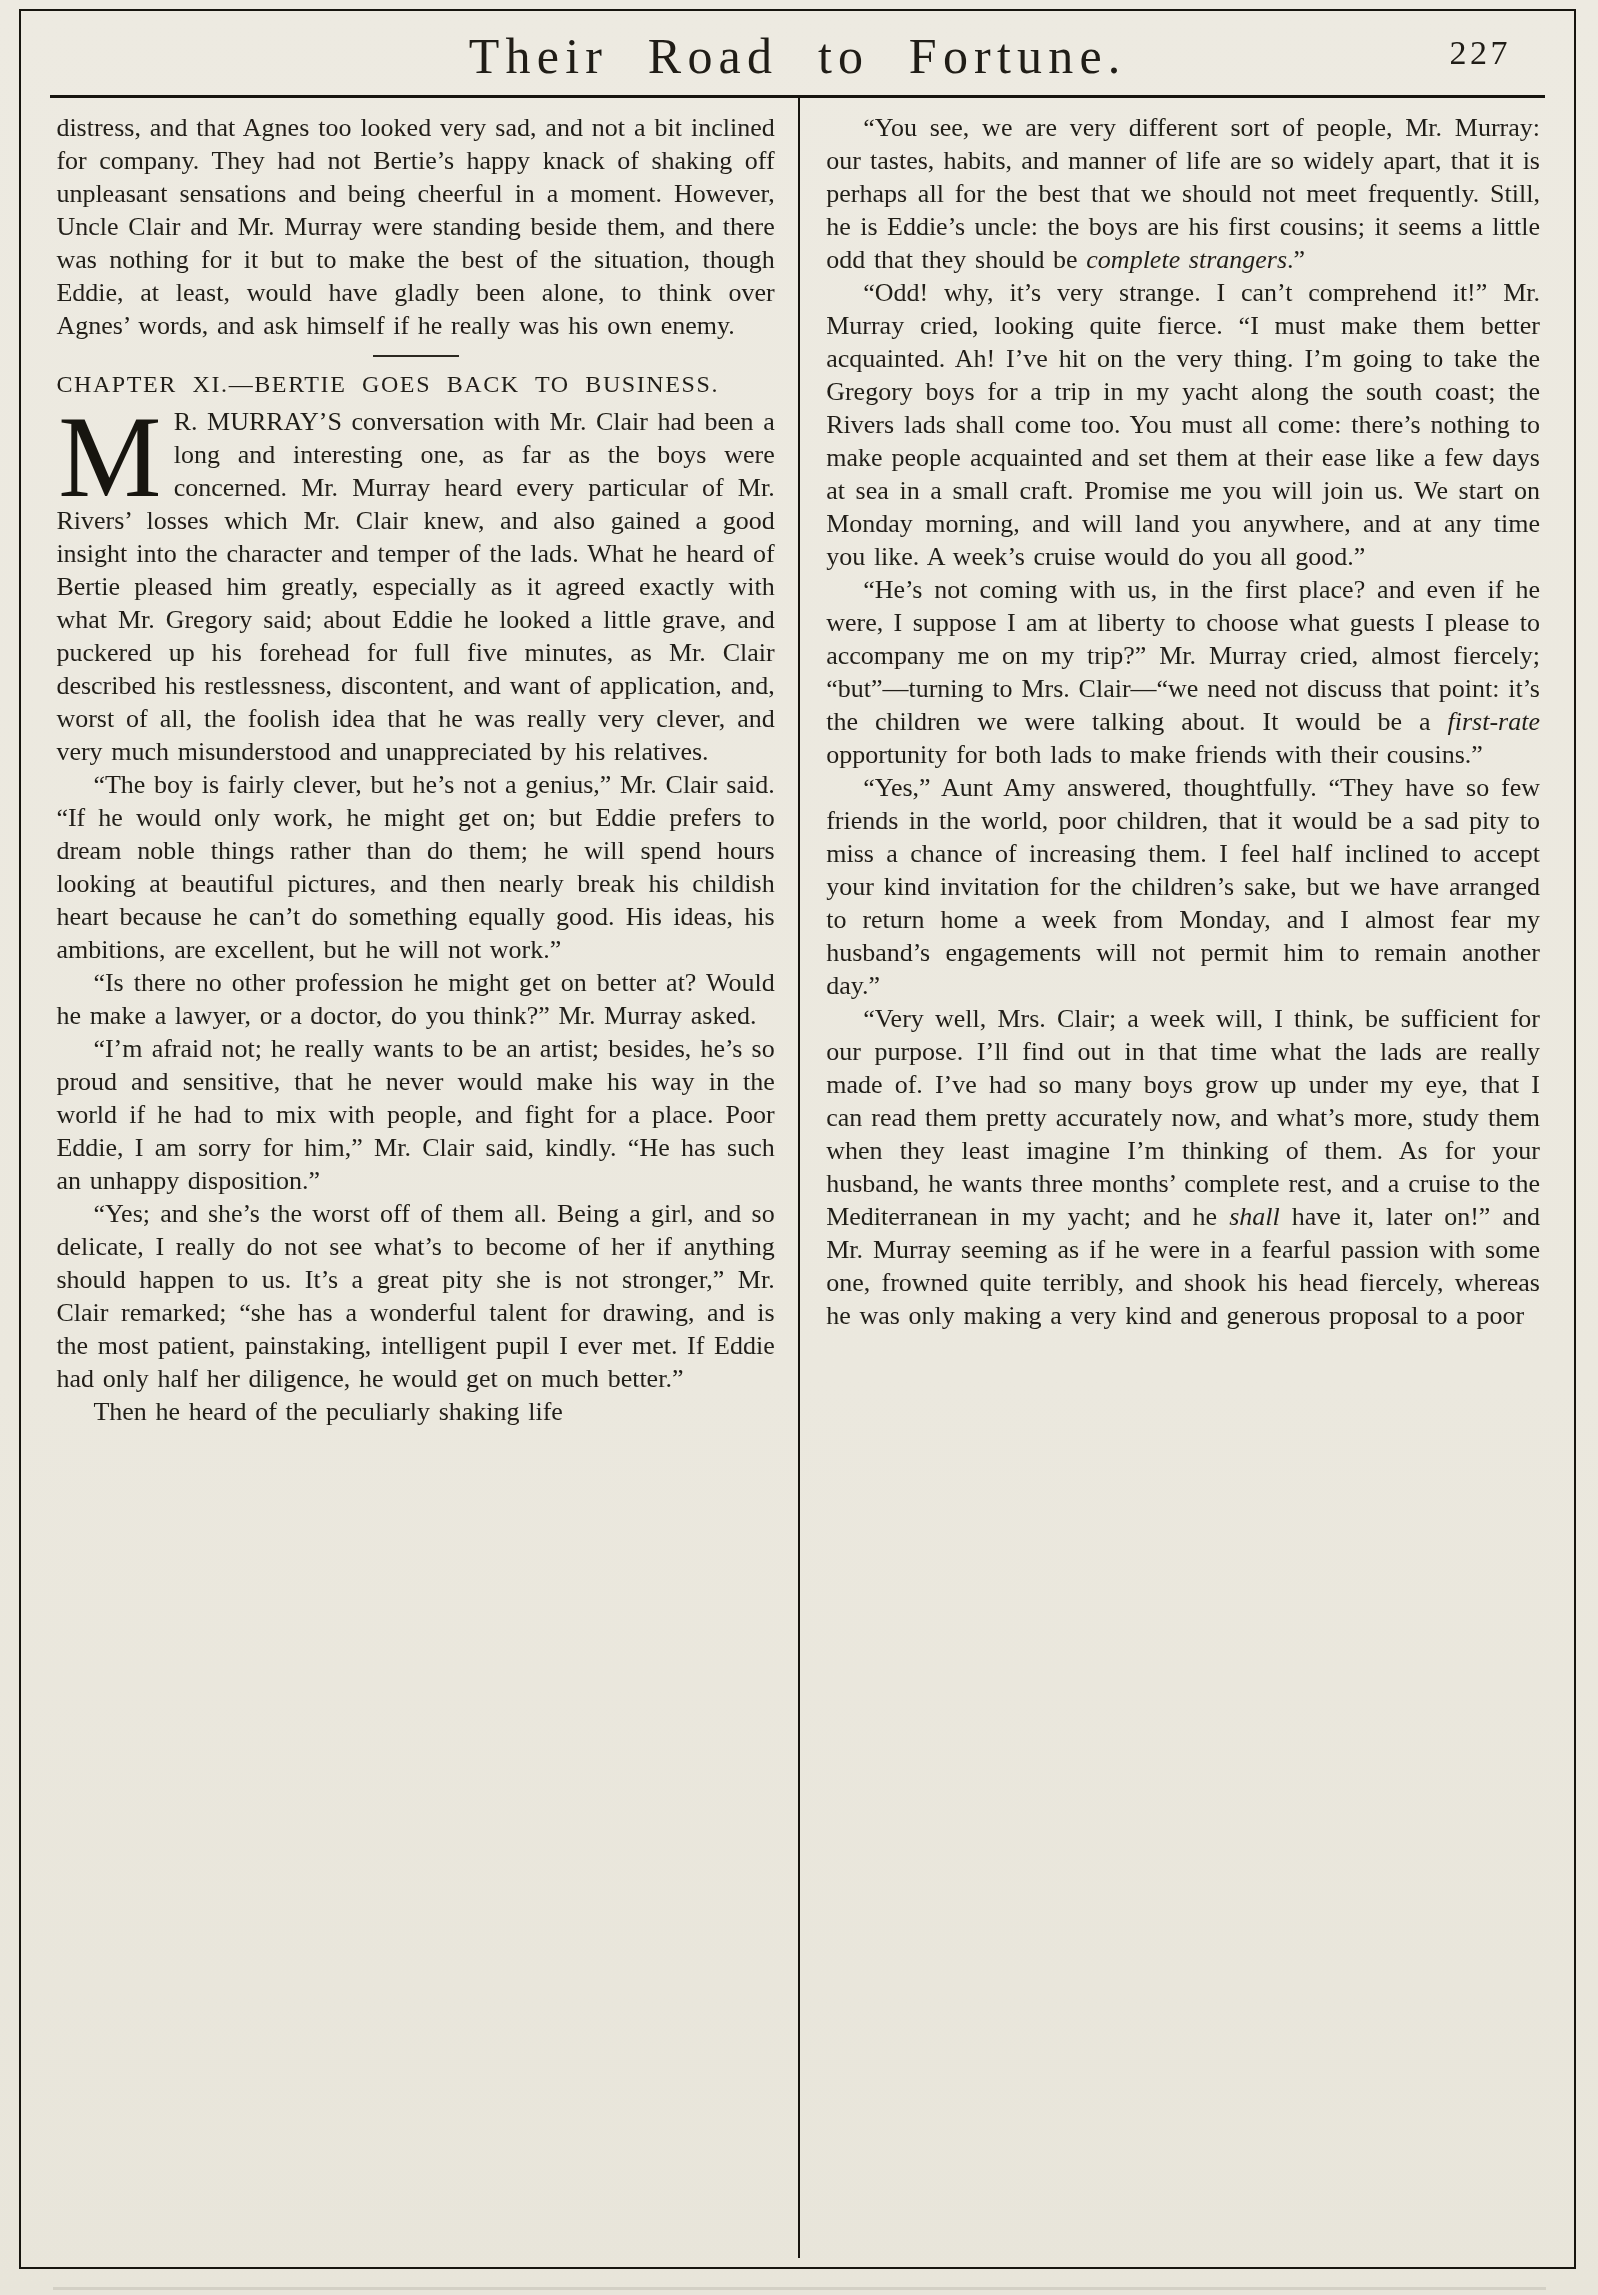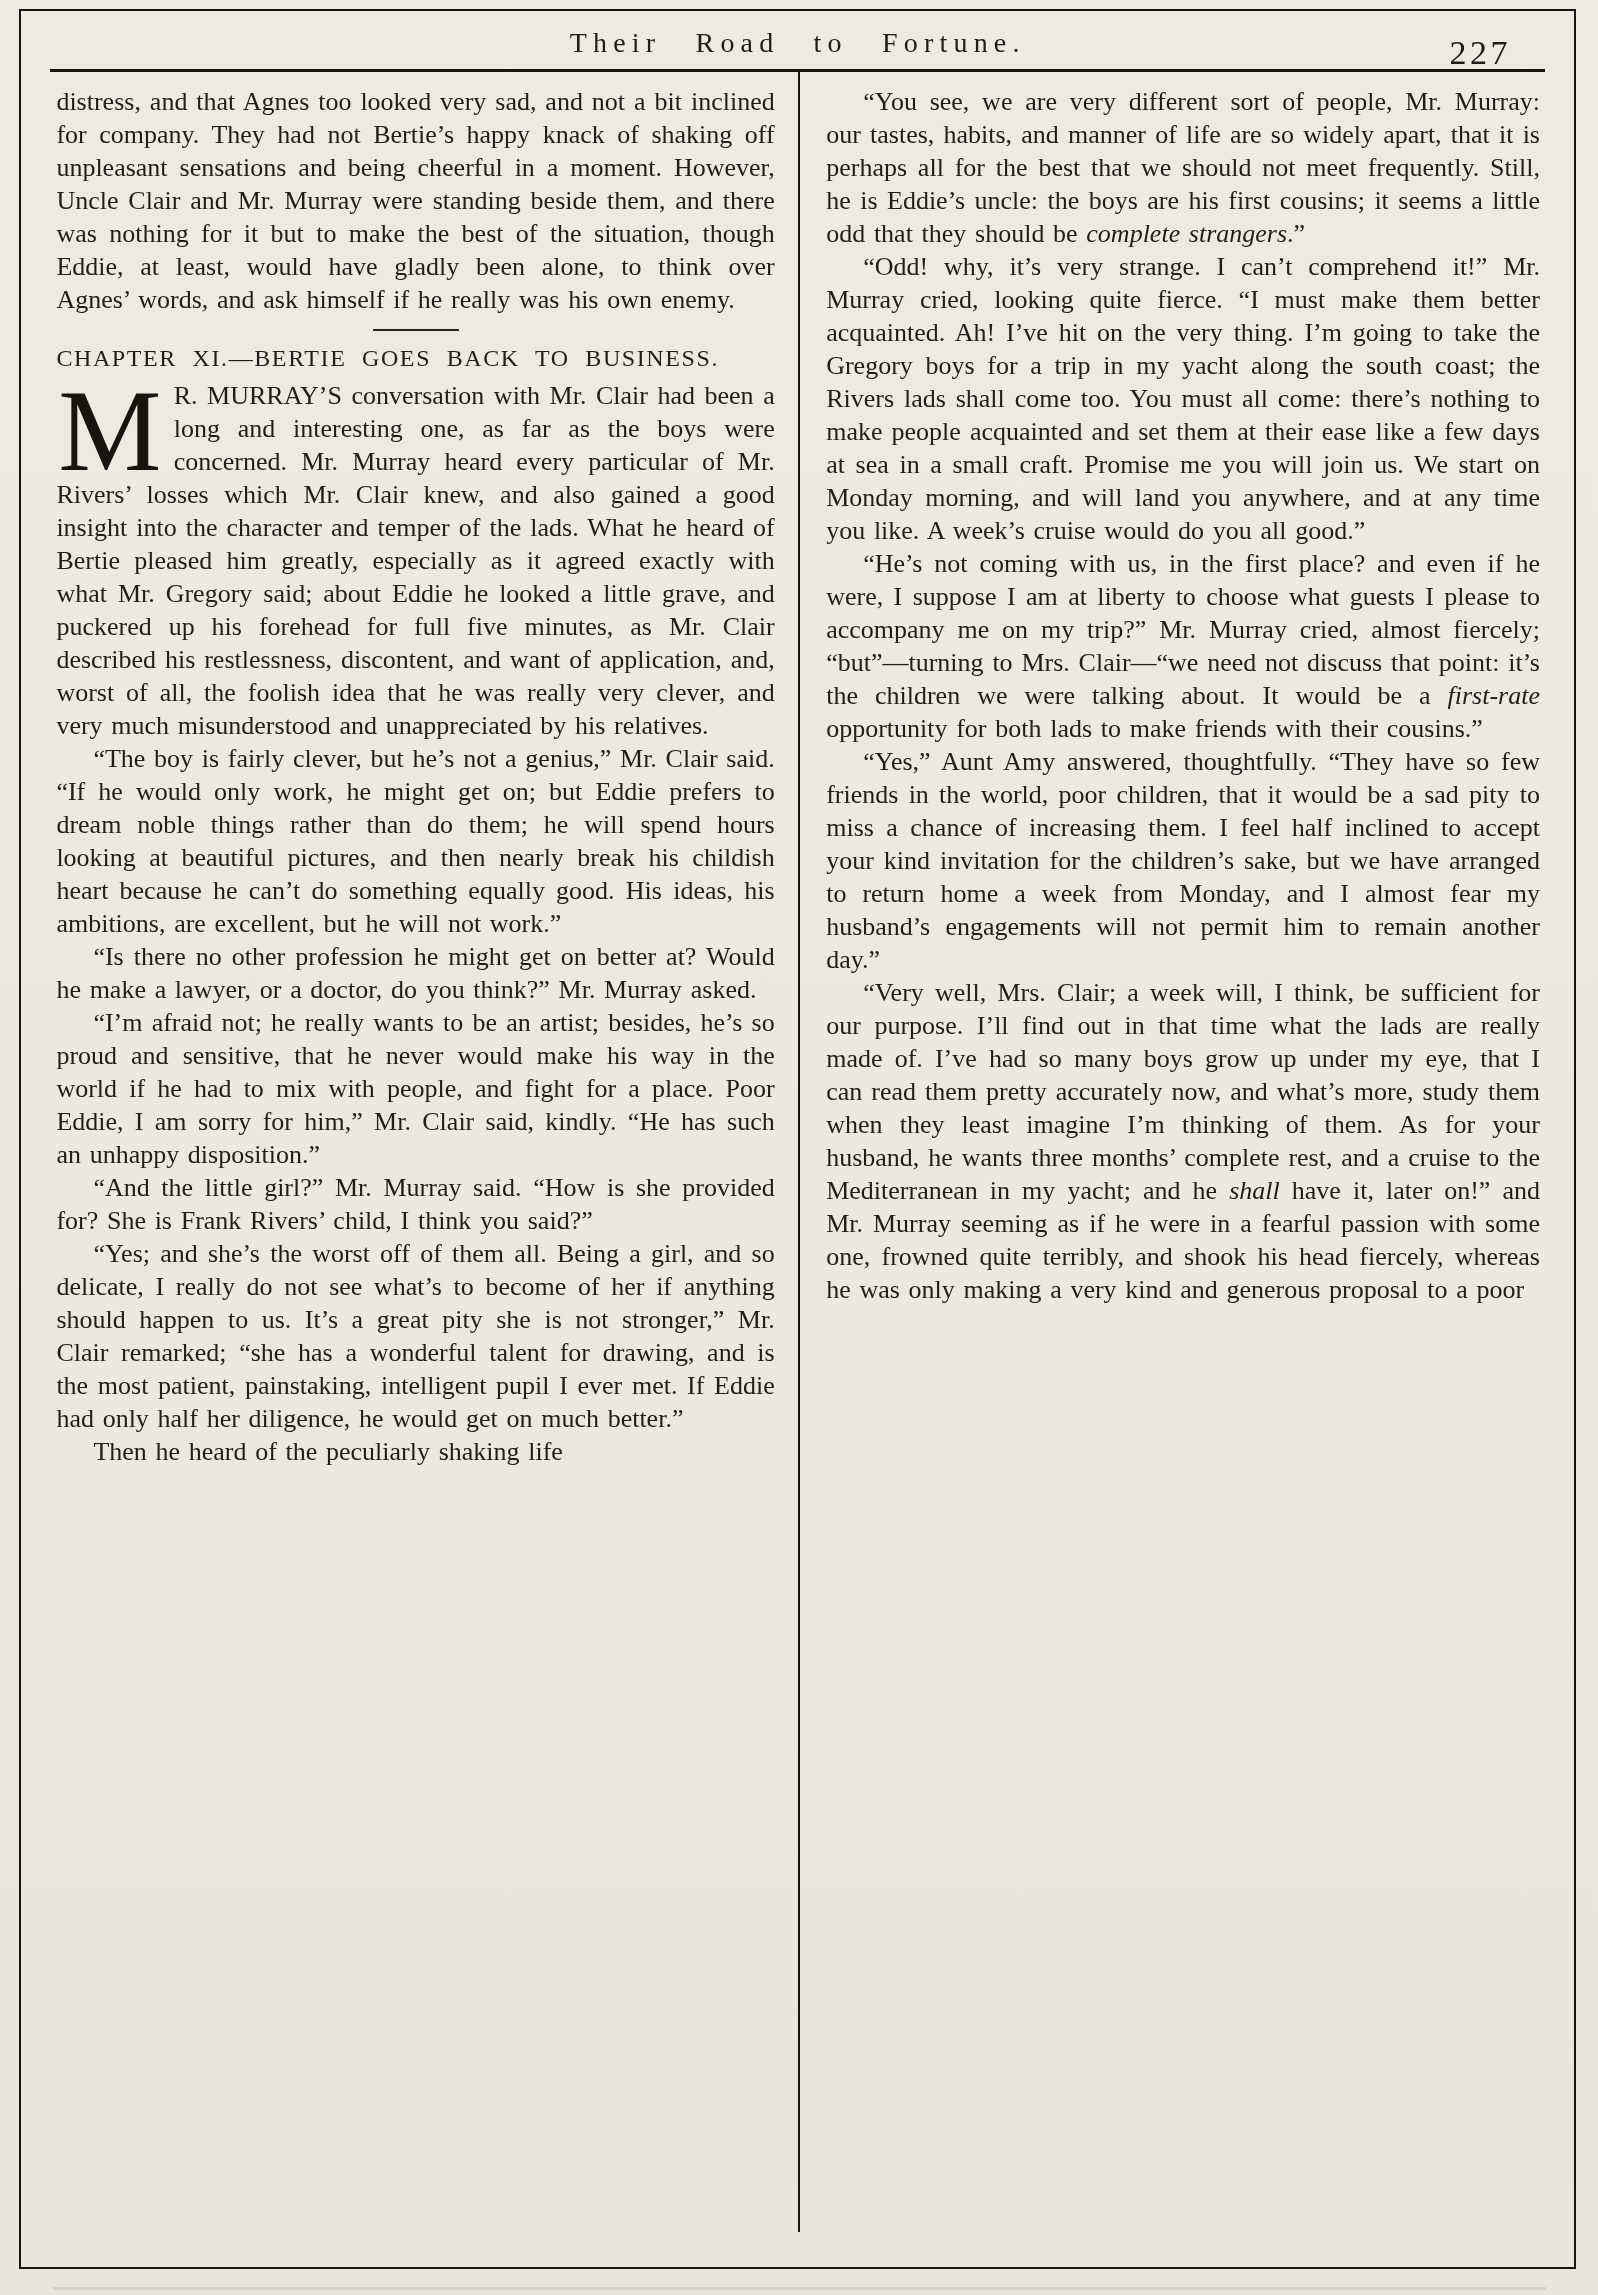--- a/index.html
+++ b/index.html
@@ -26,21 +26,21 @@
   }
   .header {
     position: relative;
     margin: 0 29px;
     padding: 16px 0 10.6px;
     border-bottom: 3.5px solid #17150f;
     text-align: center;
   }
   .title {
     display: inline-block;
-    font-size: 28px;
+    font-size: 50px;
     font-weight: normal;
     letter-spacing: 6.2px;
     word-spacing: 21px;
     color: #201d17;
   }
   .pagenum {
     position: absolute;
     right: 34px;
     top: 23px;
     font-size: 34px;
@@ -107,21 +107,20 @@
     <div class="cols">
 
       <section class="col col-left">
         <p class="para no-indent">distress, and that Agnes too looked very sad, and not a bit inclined for company. They had not Bertie’s happy knack of shaking off unpleasant sensations and being cheerful in a moment. However, Uncle Clair and Mr. Murray were standing beside them, and there was nothing for it but to make the best of the situation, though Eddie, at least, would have gladly been alone, to think over Agnes’ words, and ask himself if he really was his own enemy.</p>
         <div class="section-divider"></div>
         <h2 class="chapter">CHAPTER XI.—BERTIE GOES BACK TO BUSINESS.</h2>
         <p class="para no-indent"><span class="dropcap">M</span><span>R. MURRAY’S conversation with Mr. Clair had been a long and interesting one, as far as the boys were concerned. Mr. Murray heard every particular of Mr. Rivers’ losses which Mr. Clair knew, and also gained a good insight into the character and temper of the lads. What he heard of Bertie pleased him greatly, especially as it agreed exactly with what Mr. Gregory said; about Eddie he looked a little grave, and puckered up his forehead for full five minutes, as Mr. Clair described his restlessness, discontent, and want of application, and, worst of all, the foolish idea that he was really very clever, and very much misunderstood and unappreciated by his relatives.</span></p>
         <p class="para">“The boy is fairly clever, but he’s not a genius,” Mr. Clair said. “If he would only work, he might get on; but Eddie prefers to dream noble things rather than do them; he will spend hours looking at beautiful pictures, and then nearly break his childish heart because he can’t do something equally good. His ideas, his ambitions, are excellent, but he will not work.”</p>
         <p class="para">“Is there no other profession he might get on better at? Would he make a lawyer, or a doctor, do you think?” Mr. Murray asked.</p>
         <p class="para">“I’m afraid not; he really wants to be an artist; besides, he’s so proud and sensitive, that he never would make his way in the world if he had to mix with people, and fight for a place. Poor Eddie, I am sorry for him,” Mr. Clair said, kindly. “He has such an unhappy disposition.”</p>
-        <p class="para">“And the little girl?” Mr. Murray said. “How is she provided for? She is Frank Rivers’ child, I think you said?”</p>
         <p class="para">“Yes; and she’s the worst off of them all. Being a girl, and so delicate, I really do not see what’s to become of her if anything should happen to us. It’s a great pity she is not stronger,” Mr. Clair remarked; “she has a wonderful talent for drawing, and is the most patient, painstaking, intelligent pupil I ever met. If Eddie had only half her diligence, he would get on much better.”</p>
         <p class="para">Then he heard of the peculiarly shaking life</p>
       </section>
 
       <section class="col col-right">
         <p class="para"><span>“You see, we are very different sort of people, Mr. Murray: our tastes, habits, and manner of life are so widely apart, that it is perhaps all for the best that we should not meet frequently. Still, he is Eddie’s uncle: the boys are his first cousins; it seems a little odd that they should be </span><em>complete strangers</em><span>.”</span></p>
         <p class="para">“Odd! why, it’s very strange. I can’t comprehend it!” Mr. Murray cried, looking quite fierce. “I must make them better acquainted. Ah! I’ve hit on the very thing. I’m going to take the Gregory boys for a trip in my yacht along the south coast; the Rivers lads shall come too. You must all come: there’s nothing to make people acquainted and set them at their ease like a few days at sea in a small craft. Promise me you will join us. We start on Monday morning, and will land you anywhere, and at any time you like. A week’s cruise would do you all good.”</p>
         <p class="para"><span>“He’s not coming with us, in the first place? and even if he were, I suppose I am at liberty to choose what guests I please to accompany me on my trip?” Mr. Murray cried, almost fiercely; “but”—turning to Mrs. Clair—“we need not discuss that point: it’s the children we were talking about. It would be a </span><em>first-rate</em><span> opportunity for both lads to make friends with their cousins.”</span></p>
         <p class="para">“Yes,” Aunt Amy answered, thoughtfully. “They have so few friends in the world, poor children, that it would be a sad pity to miss a chance of increasing them. I feel half inclined to accept your kind invitation for the children’s sake, but we have arranged to return home a week from Monday, and I almost fear my husband’s engagements will not permit him to remain another day.”</p>
         <p class="para"><span>“Very well, Mrs. Clair; a week will, I think, be sufficient for our purpose. I’ll find out in that time what the lads are really made of. I’ve had so many boys grow up under my eye, that I can read them pretty accurately now, and what’s more, study them when they least imagine I’m thinking of them. As for your husband, he wants three months’ complete rest, and a cruise to the Mediterranean in my yacht; and he </span><em>shall</em><span> have it, later on!” and Mr. Murray seeming as if he were in a fearful passion with some one, frowned quite terribly, and shook his head fiercely, whereas he was only making a very kind and generous proposal to a poor</span></p>

